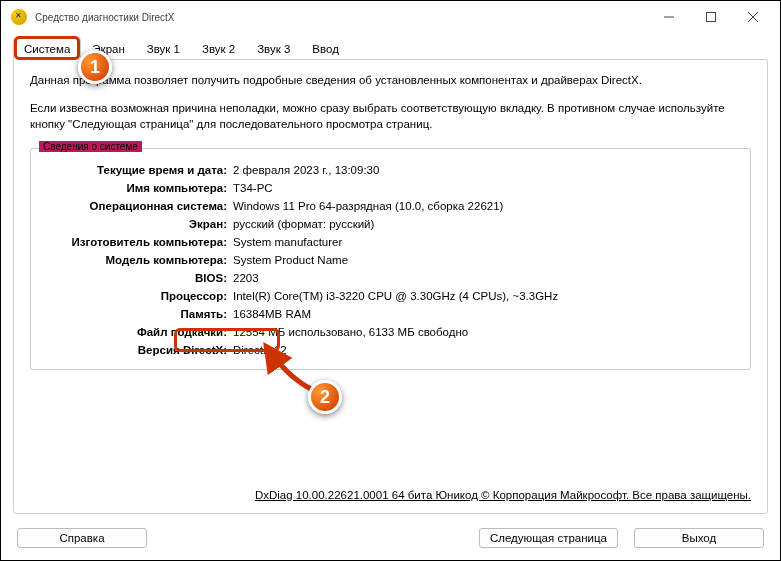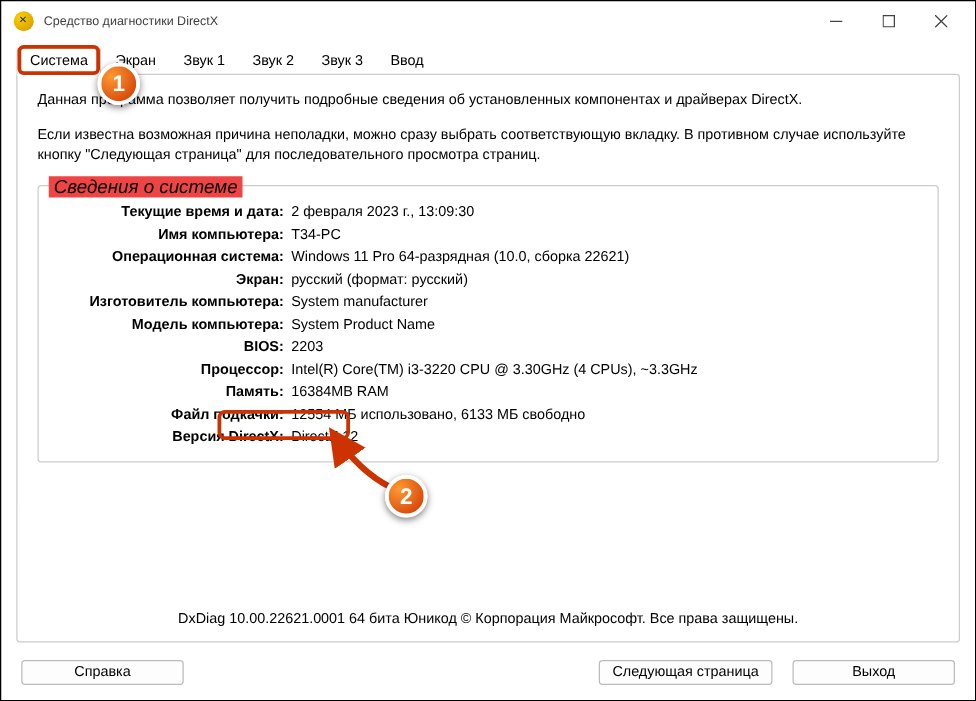--- a/index.html
+++ b/index.html
@@ -17,30 +17,30 @@
 
 .tabs { display: flex; padding: 4px 12px 0; }
 .tab { padding: 4px 10px; font-size: 11.5px; border: 1px solid transparent; cursor: pointer; position: relative; top: 1px; }
 .tab.active { background: #fff; border: 1px solid #ccc; border-bottom: 1px solid #fff; border-radius: 3px 3px 0 0; }
 .tab-panel-border { margin: 0 12px 8px; border: 1px solid #ccc; flex: 1; padding: 12px 16px; border-radius: 0 3px 3px 3px; display: flex; flex-direction: column; }
 
 .intro { font-size: 11.5px; color: #000; line-height: 1.4; }
 .intro p { margin-bottom: 12px; }
 
 .fieldset { border: 1px solid #ccc; border-radius: 3px; padding: 12px 14px 10px; margin-top: 4px; position: relative; }
-.fieldset-legend { position: absolute; top: -8px; left: 8px; background: #ef4444; padding: 0 4px; font-size: 15px; font-style: italic; }
+.fieldset-legend { position: absolute; top: -8px; left: 8px; background: #be185d; padding: 0 4px; font-size: 10px; }
 
 .info-row { display: flex; font-size: 11.5px; line-height: 18px; }
 .info-label { width: 188px; text-align: right; padding-right: 6px; font-weight: bold; }
 .info-value { flex: 1; text-align: left; }
 
 .checkbox-row { margin-top: 10px; display: flex; align-items: center; font-size: 11.5px; gap: 4px; }
 .checkbox-row input { width: 14px; height: 14px; }
 
-.footer-text { font-size: 11.5px; text-align: center; margin-top: auto; padding-top: 8px; }
+.footer-text { font-size: 11.5px; text-align: right; margin-top: auto; padding-top: 8px; text-decoration: underline; }
 
 .buttons { display: flex; padding: 6px 16px 12px; gap: 16px; }
 .buttons .spacer { flex: 1; }
 .btn { min-width: 130px; padding: 3px 10px; font-size: 11.5px; background: #fdfdfd; border: 1px solid #bbb; border-radius: 3px; cursor: pointer; }
 
 
 .marker { position: absolute; width: 34px; height: 34px; border-radius: 50%; background: radial-gradient(circle at 30% 30%, #ff9933, #cc3300); border: 3px solid #fff; box-shadow: 0 2px 6px rgba(0,0,0,0.5); color: #fff; font-weight: bold; font-size: 18px; display: flex; align-items: center; justify-content: center; z-index: 50; }
 .highlight-tab { position: absolute; border: 3px solid #cc3300; border-radius: 5px; z-index: 40; pointer-events: none; }
 .highlight-bios { position: absolute; border: 3px solid #cc3300; border-radius: 6px; z-index: 40; pointer-events: none; }
 .arrow { position: absolute; z-index: 45; }

